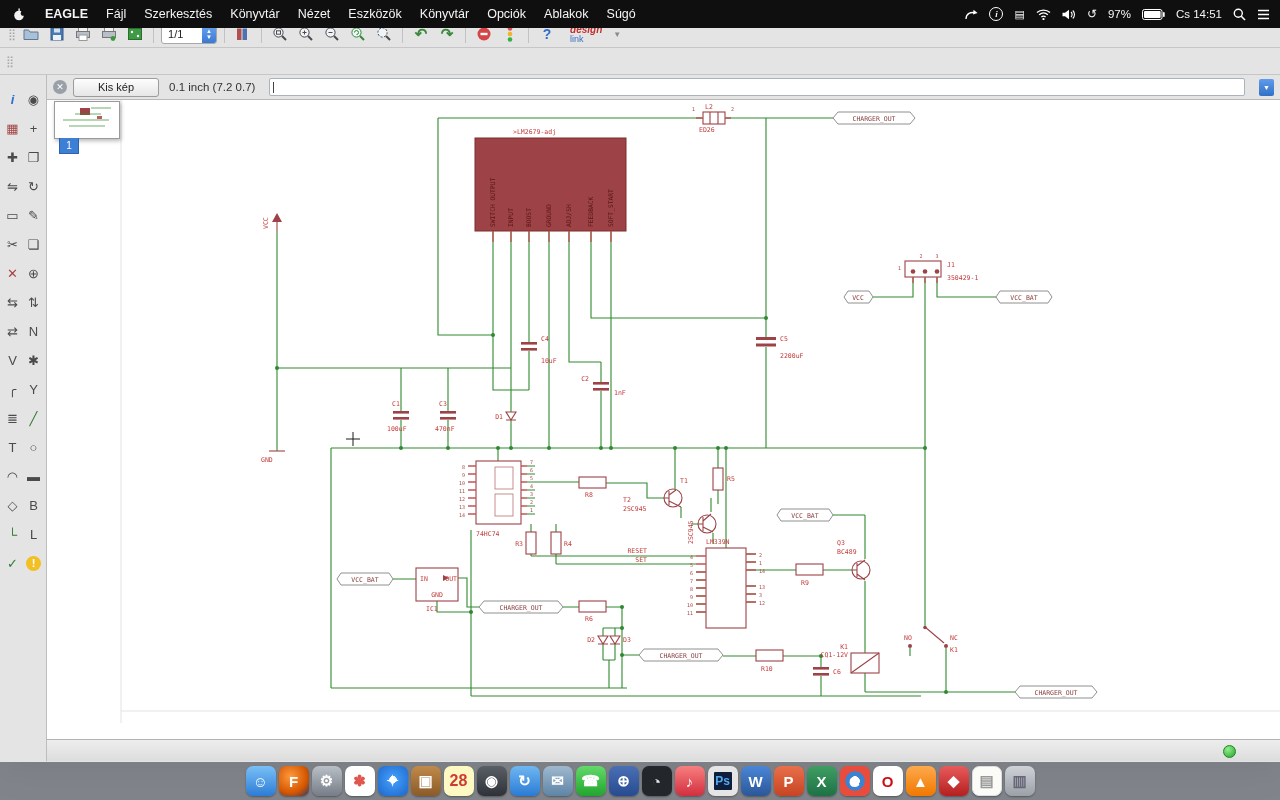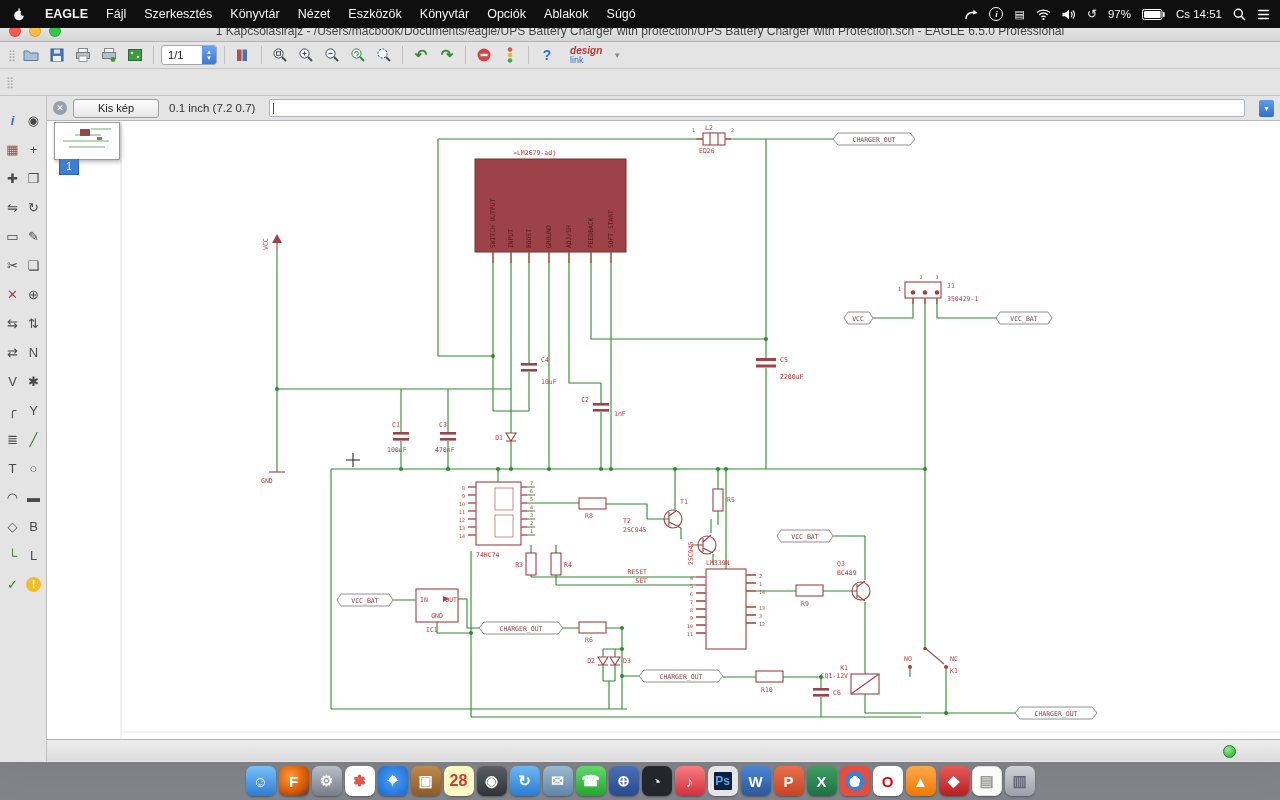--- a/index.html
+++ b/index.html
@@ -148,28 +148,20 @@
     <span>
         <svg width="13" height="11" viewBox="0 0 13 11">
           <path d="M1 1.5 H12 M1 5.5 H12 M1 9.5 H12" stroke="#fff" stroke-width="1.3"></path>
         </svg>
       </span>
   </span>
 </div>
 
 <div class="window">
 
-  <div class="titlebar">
-    <span class="lights">
-      <span class="light" style="background:#fc5753"></span>
-      <span class="light" style="background:#fdbc40"></span>
-      <span class="light" style="background:#34c748"></span>
-    </span>
-    <span class="title">1 Kapcsolásirajz - /Users/macbook/Documents/eagle/UPS Battery Charger with protection/UPS Battery Charger with Protection.sch - EAGLE 6.5.0 Professional</span>
-  </div>
 
   <div class="toolbar1">
     <span class="handle">⣿</span>
     <span class="tbtn">
         <svg width="16" height="16">
           <path d="M1 4 H5.5 L7 6 H15 V13.5 H1 Z" fill="#a8c0d8" stroke="#5f7890"></path>
         </svg>
       </span>
     <span class="tbtn">
         <svg width="16" height="16">

